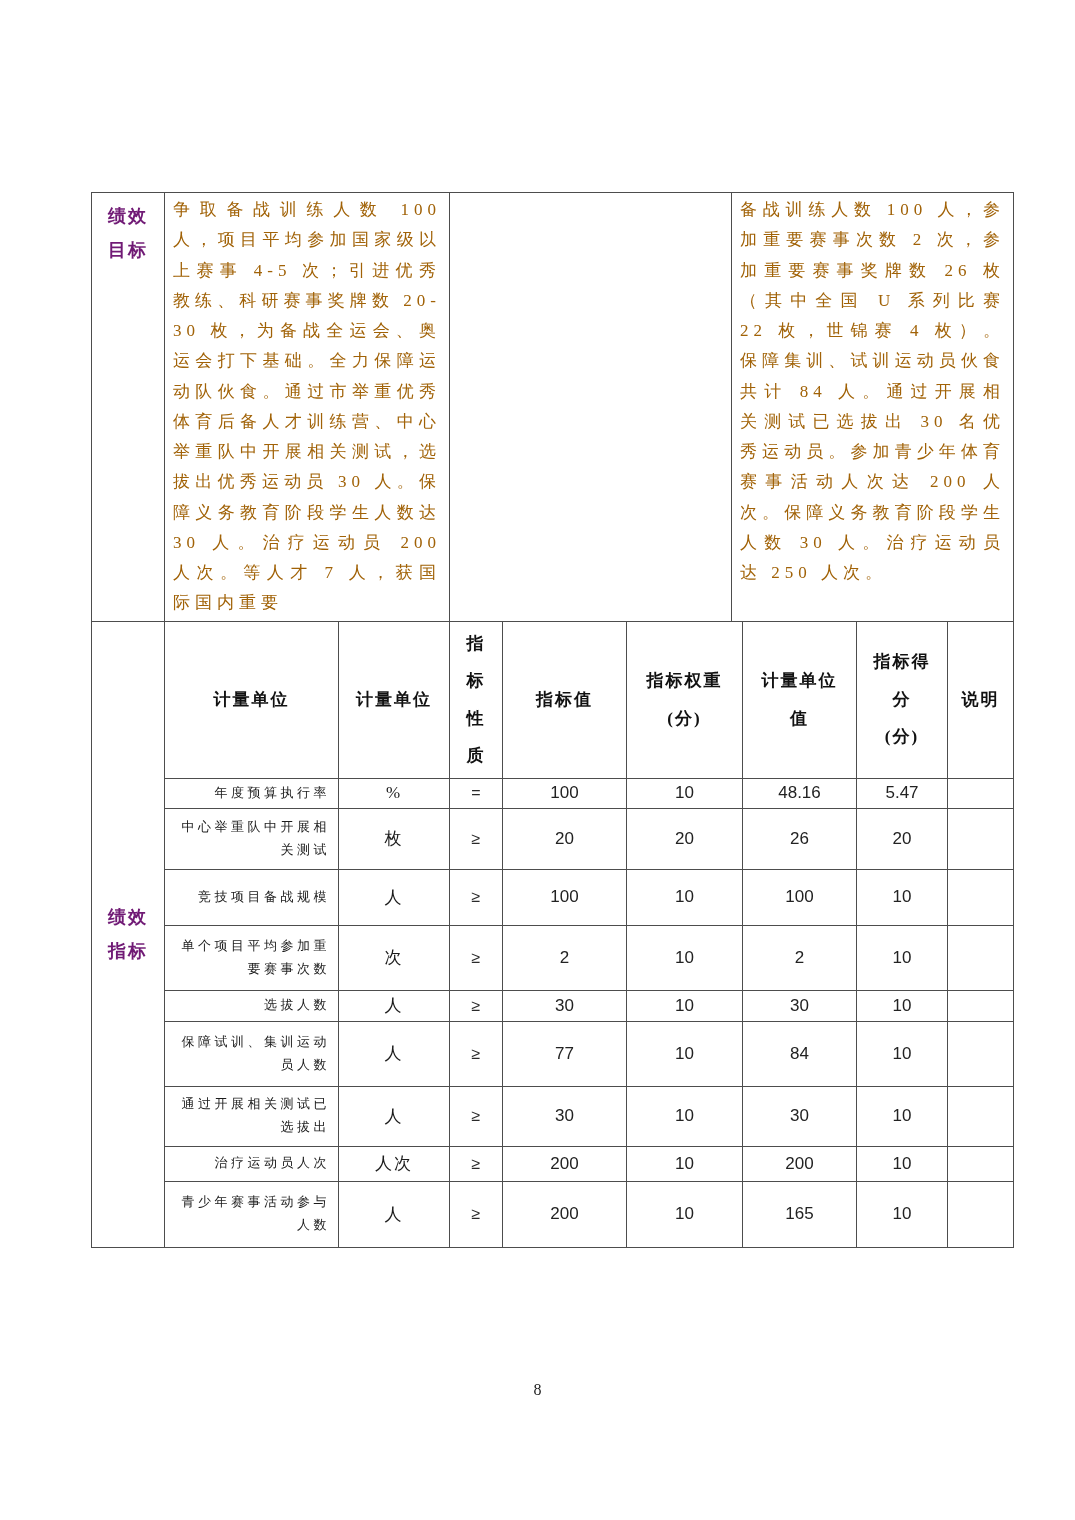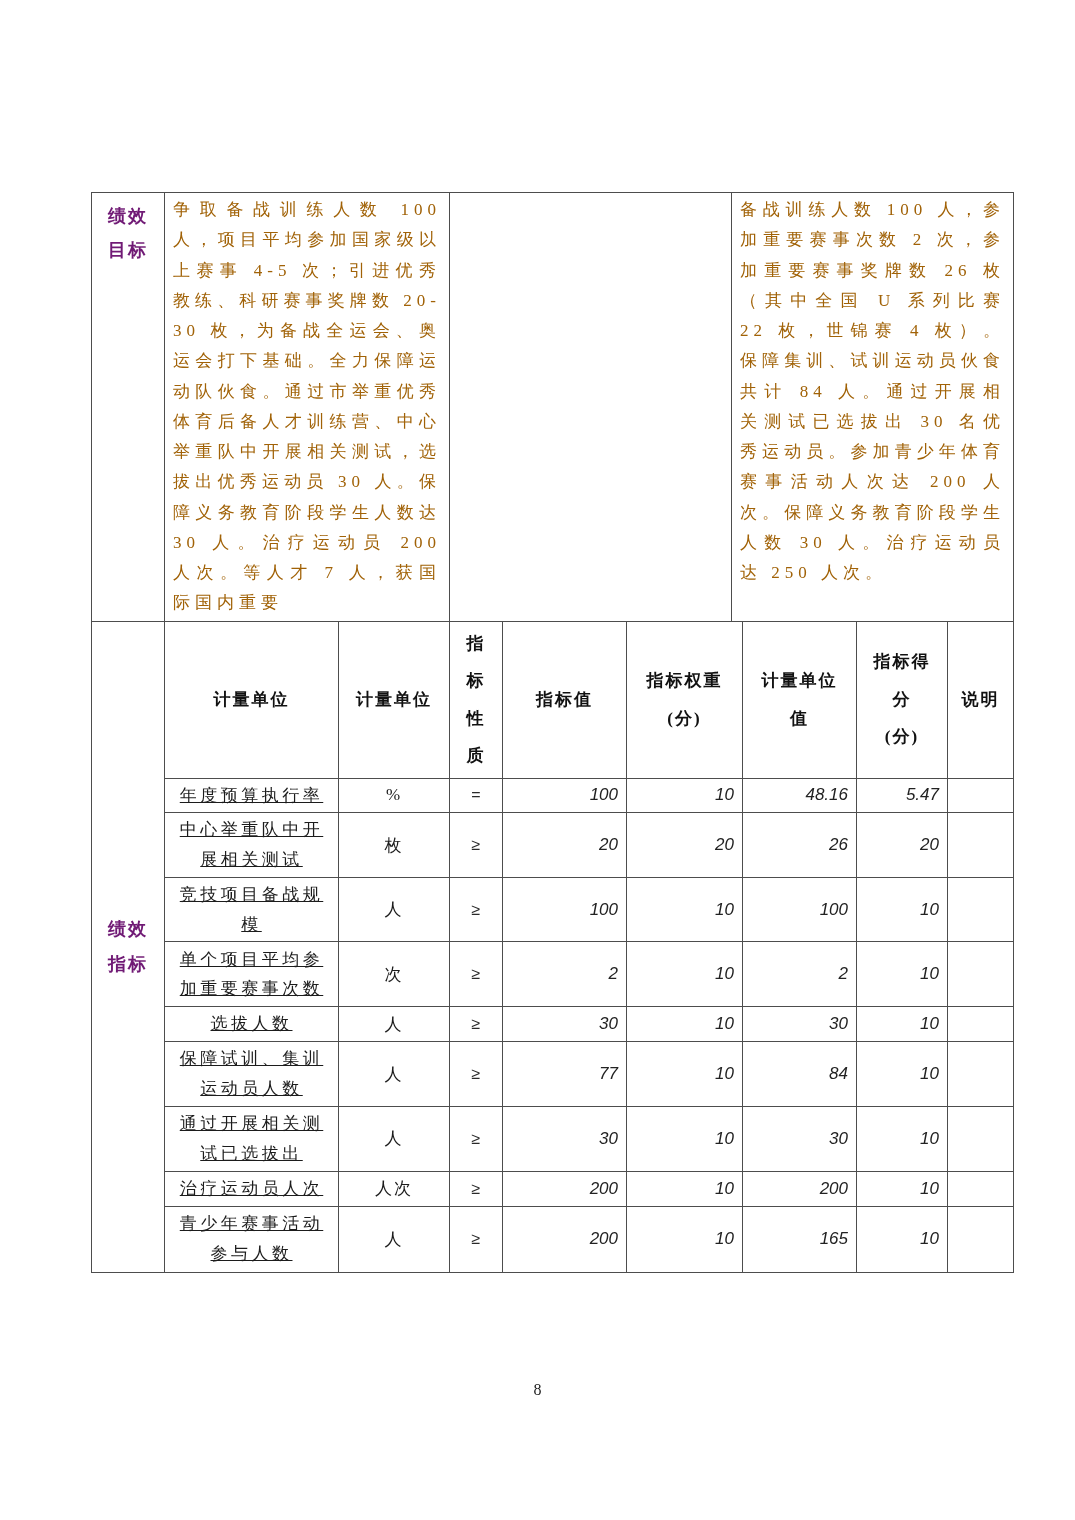--- a/index.html
+++ b/index.html
@@ -62,48 +62,46 @@
     text-align: center;
     vertical-align: middle;
     line-height: 2.2;
     letter-spacing: 2px;
     white-space: pre-line;
     color: #111;
   }
 
   
   td.c-name {
-    text-align: center;
-    vertical-align: middle;
-    font-size: 17px;
+    text-align: right;
+    vertical-align: middle;
+    font-size: 13px;
     line-height: 1.75;
     letter-spacing: 3.5px;
     padding-left: 10px;
-    text-decoration: underline;
   }
   td.c-unit {
     text-align: center;
     vertical-align: middle;
     font-size: 17px;
     letter-spacing: 2px;
   }
   td.c-nature {
     text-align: center;
     vertical-align: middle;
     font-size: 16px;
     font-family: "Liberation Sans", "DejaVu Sans", sans-serif;
     color: #2a2a2a;
   }
   td.c-num {
-    text-align: right;
+    text-align: center;
     vertical-align: middle;
     font-size: 17px;
     font-family: "Liberation Sans", "DejaVu Sans", sans-serif;
     color: #222;
-    font-style: italic;
   }
   td.c-note { vertical-align: middle; }
 
   .page-number {
     position: absolute;
     left: 0; right: 0;
     top: 1381px;
     text-align: center;
     font-size: 16px;
     color: #222;

